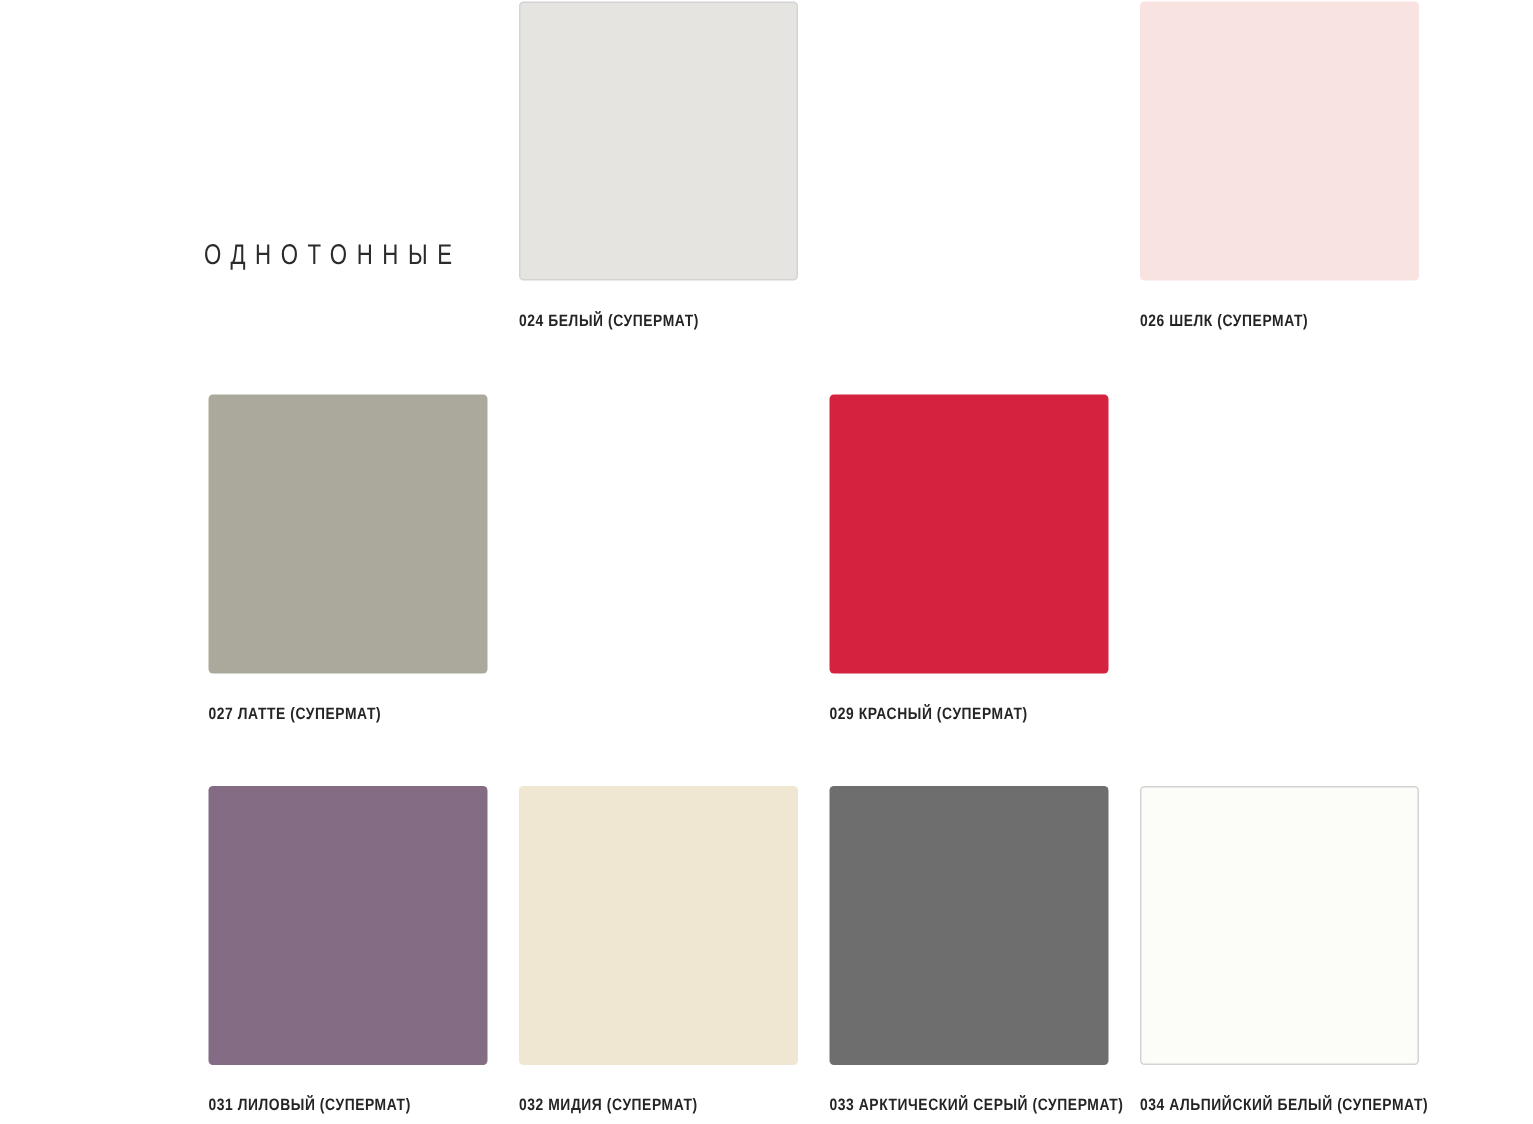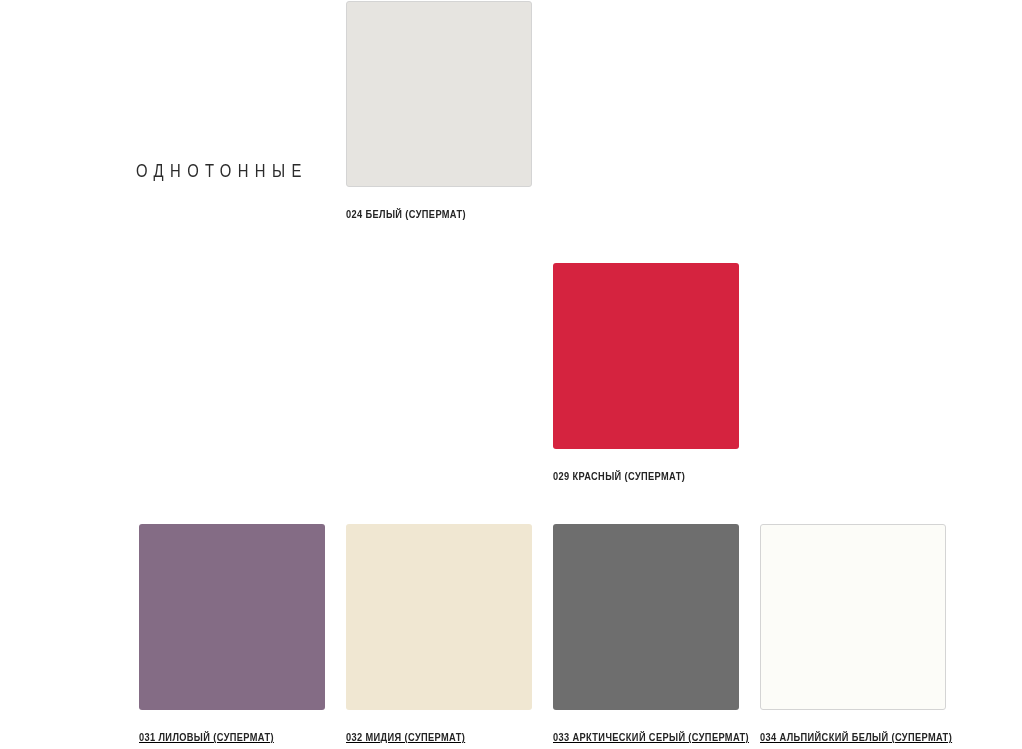--- a/index.html
+++ b/index.html
@@ -82,33 +82,41 @@
 
   
   .col-0 { left: 139px; }
   .col-1 { left: 346px; }
   .col-2 { left: 553px; }
   .col-3 { left: 760px; }
 
   
   .row-0 { top: 1px; }
   .row-1 { top: 263px; }
-  .row-2 { top: 524px; text-decoration: underline; }
+  .row-2 { top: 524px; }
 </style>
 </head>
 <body>
 
 <div class="palette-page">
 
   <div class="section-heading">ОДНОТОННЫЕ</div>
 
   <div class="swatch-grid">
       <div class="swatch-cell col-1 row-0">
         <div class="swatch-chip bordered" style="background: rgb(230, 228, 224);"></div>
         <div class="swatch-label">024 БЕЛЫЙ (СУПЕРМАТ)</div>
+      </div>
+      <div class="swatch-cell col-3 row-0">
+        <div class="swatch-chip" style="background: rgb(249, 227, 225);"></div>
+        <div class="swatch-label">026 ШЕЛК (СУПЕРМАТ)</div>
+      </div>
+      <div class="swatch-cell col-0 row-1">
+        <div class="swatch-chip" style="background: rgb(171, 169, 156);"></div>
+        <div class="swatch-label">027 ЛАТТЕ (СУПЕРМАТ)</div>
       </div>
       <div class="swatch-cell col-2 row-1">
         <div class="swatch-chip" style="background: rgb(213, 35, 63);"></div>
         <div class="swatch-label">029 КРАСНЫЙ (СУПЕРМАТ)</div>
       </div>
       <div class="swatch-cell col-0 row-2">
         <div class="swatch-chip" style="background: rgb(132, 108, 133);"></div>
         <div class="swatch-label">031 ЛИЛОВЫЙ (СУПЕРМАТ)</div>
       </div>
       <div class="swatch-cell col-1 row-2">

